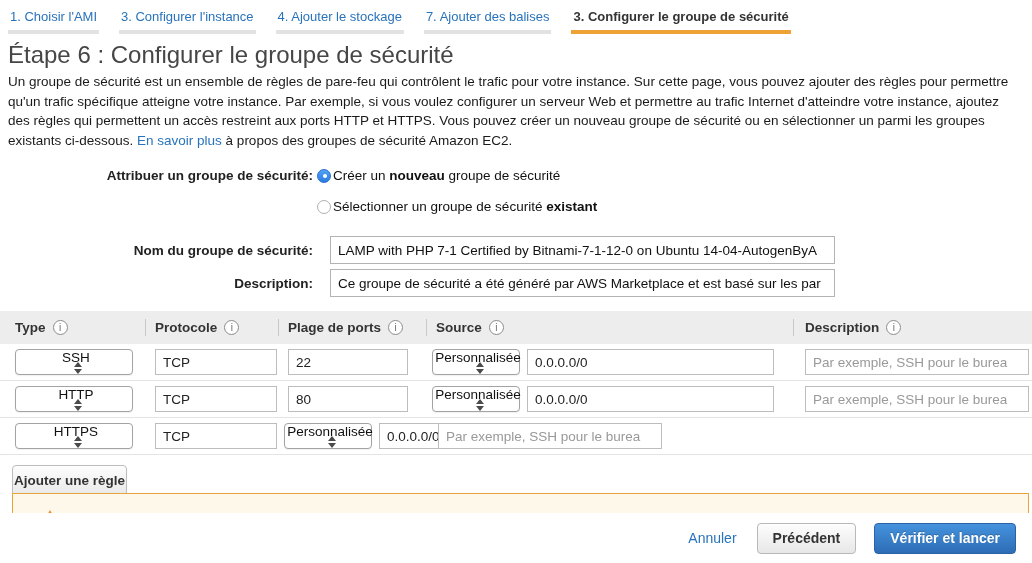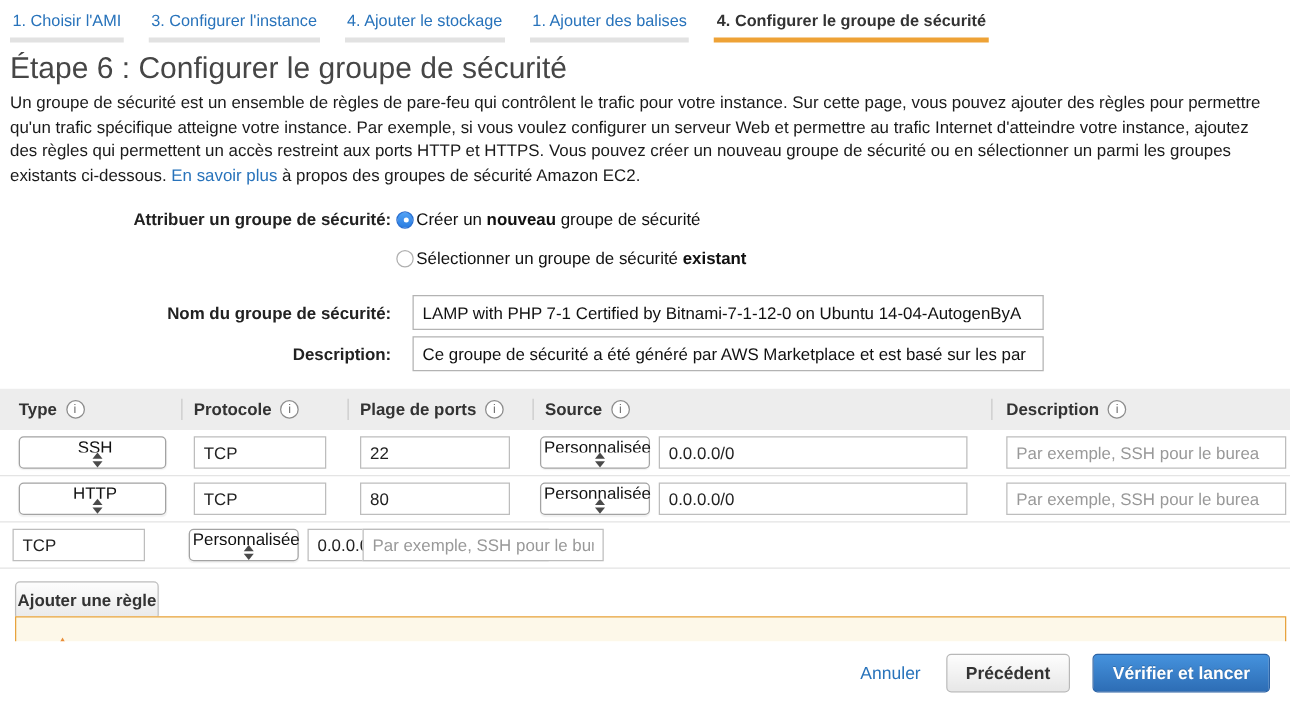--- a/index.html
+++ b/index.html
@@ -61,21 +61,21 @@
   .src-sel { width:88px; flex:none; }
   .sel-text { font-size:13.5px; color:#111; white-space:nowrap; overflow:hidden; flex:1; }
   .stepper { display:flex; flex-direction:column; align-items:center; gap:2px; margin-left:4px; flex:none; }
   .arr-up { width:0; height:0; border-left:4px solid transparent; border-right:4px solid transparent;
     border-bottom:5px solid #4a4a4a; }
   .arr-down { width:0; height:0; border-left:4px solid transparent; border-right:4px solid transparent;
     border-top:5px solid #4a4a4a; }
 
   .cell input { height:26px; border:1px solid #bdbdbd; font-family:"Liberation Sans",sans-serif;
     font-size:13.5px; color:#222; padding:0 7px; background:#fff; }
-  .proto-input { width:106px; }
+  .proto-input { width:122px; }
   .port-input { width:120px; }
   .src-input { width:247px; }
   .desc-input { width:224px; }
   .cell input::placeholder { color:#999; }
 
   
   .add-rule { margin:10px 0 0 12px; padding:0 1px; height:31px;
     background:linear-gradient(#fdfdfd,#e9e9e9); border:1px solid #bdbdbd; border-radius:4px;
     font-family:"Liberation Sans",sans-serif; font-size:13.5px; font-weight:bold; color:#333; cursor:pointer;
     box-shadow:0 1px 1px rgba(0,0,0,0.08); }
@@ -97,22 +97,22 @@
 </style>
 </head>
 <body>
 
 
 
 <div class="tabbar">
   <div class="tab">1. Choisir l'AMI</div>
   <div class="tab">3. Configurer l'instance</div>
   <div class="tab">4. Ajouter le stockage</div>
-  <div class="tab">1. Ajouter des balises</div>
-  <div class="tab active">4. Configurer le groupe de sécurité</div>
+  <div class="tab">7. Ajouter des balises</div>
+  <div class="tab active">3. Configurer le groupe de sécurité</div>
 </div>
 
 <h1 class="page-title">Étape 6 : Configurer le groupe de sécurité</h1>
 
 <p class="intro"><span>Un groupe de sécurité est un ensemble de règles de pare-feu qui contrôlent le trafic pour votre instance. Sur cette page, vous pouvez ajouter des règles pour permettre qu'un trafic spécifique atteigne votre instance. Par exemple, si vous voulez configurer un serveur Web et permettre au trafic Internet d'atteindre votre instance, ajoutez des règles qui permettent un accès restreint aux ports HTTP et HTTPS. Vous pouvez créer un nouveau groupe de sécurité ou en sélectionner un parmi les groupes existants ci-dessous. </span><a>En savoir plus</a><span> à propos des groupes de sécurité Amazon EC2.</span></p>
 
 <div class="form-area">
   <div class="frow radio-row">
     <div class="flabel">Attribuer un groupe de sécurité:</div>
     <div class="radio">
@@ -218,20 +218,29 @@
           </span>
         </div>
         <input class="src-input" type="text" value="0.0.0.0/0" style="">
       </div>
     <div class="cell c5">
         <input class="desc-input" type="text" placeholder="Par exemple, SSH pour le burea" style="">
       </div>
   </div>
 
   <div class="tgrid trow">
+    <div class="cell c1">
+        <div class="sel type-sel">
+          <span class="sel-text">HTTPS</span>
+          <span class="stepper">
+            <span class="arr-up"></span>
+            <span class="arr-down"></span>
+          </span>
+        </div>
+      </div>
     <div class="cell">
         <input class="proto-input" type="text" value="TCP" style="">
       </div>
     <div class="cell c4">
         <div class="sel src-sel">
           <span class="sel-text">Personnalisée</span>
           <span class="stepper">
             <span class="arr-up"></span>
             <span class="arr-down"></span>
           </span>

